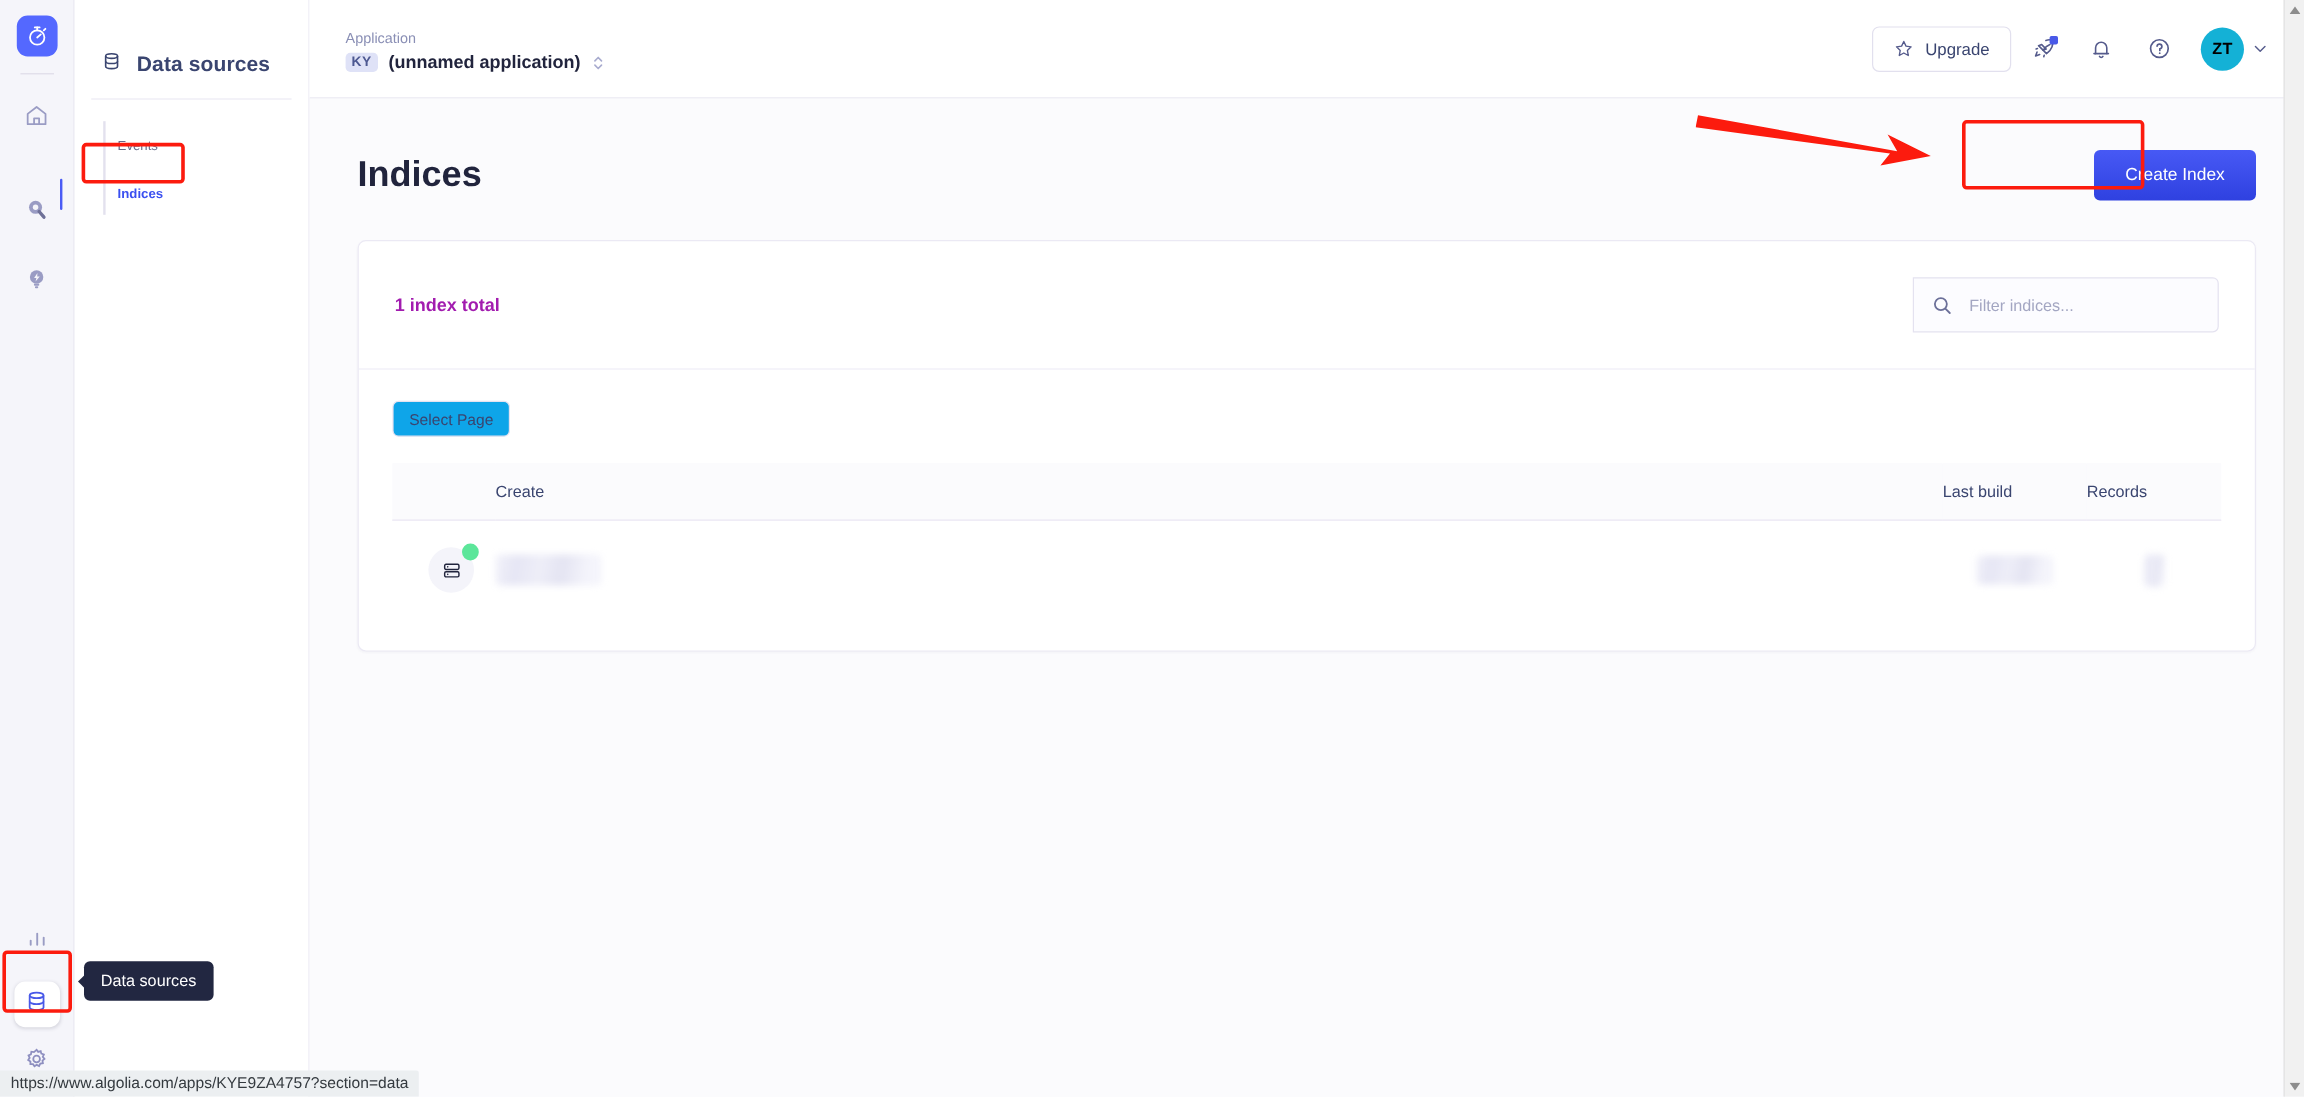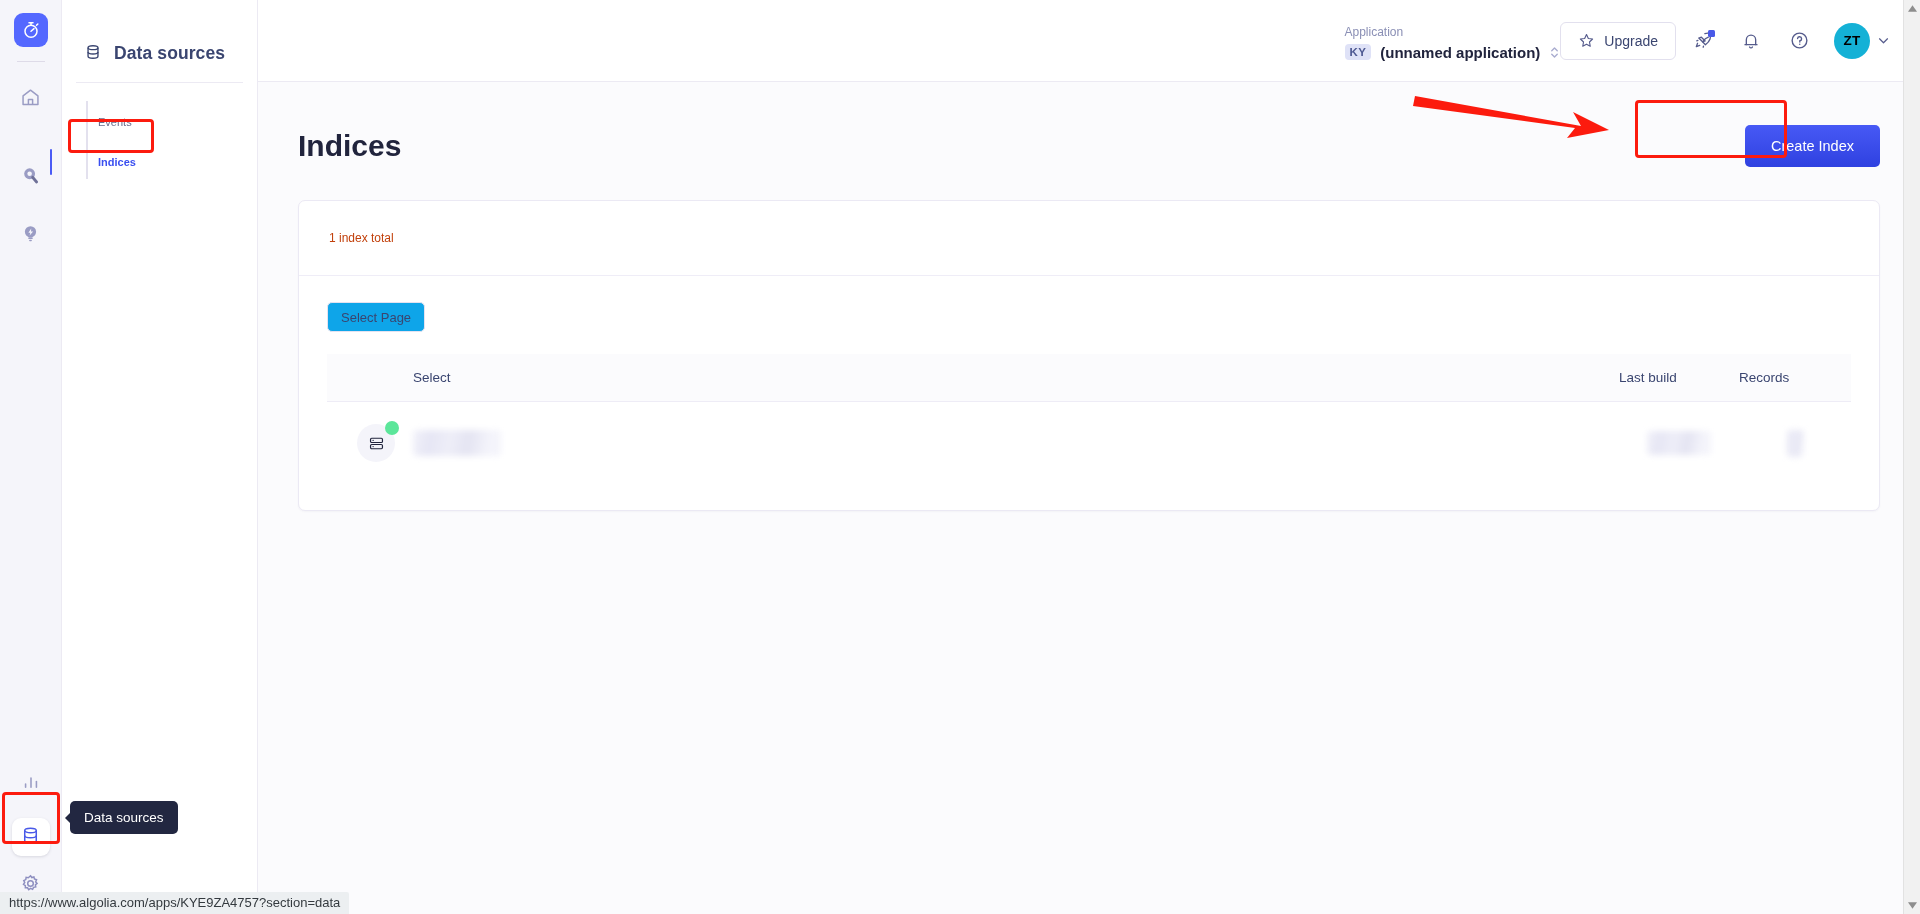--- a/index.html
+++ b/index.html
@@ -81,21 +81,21 @@
     position: absolute;
     border: 3px solid #fc1b0e; border-radius: 4px;
     pointer-events: none;
   }
 
   
   .main { flex: 1 1 auto; height: 914px; position: relative; background: #fbfbfd; }
   .topbar {
     height: 82px; background: #ffffff;
     border-bottom: 1px solid #eceaf3;
-    display: flex; align-items: center; justify-content: flex-end;
+    display: flex; align-items: center; justify-content: space-between;
     padding: 0 28px 0 30px;
   }
   .app-picker { display: flex; flex-direction: column; gap: 5px; padding-top: 4px; }
   .app-label { font-size: 12px; color: #8a8fb5; }
   .app-row { display: flex; align-items: center; gap: 9px; cursor: pointer; }
   .app-badge {
     background: #dfe2f7; color: #4d5891;
     font-size: 11.5px; font-weight: 600;
     border-radius: 4px; padding: 2px 5px; letter-spacing: .4px;
   }
@@ -137,21 +137,21 @@
     background: #fff;
     border: 1px solid #ebe9f4;
     border-radius: 7px;
     box-shadow: 0 1px 2px rgba(60,60,90,.04);
   }
   .card-top {
     display: flex; align-items: center; justify-content: space-between;
     padding: 30px 30px 30px 30px;
     border-bottom: 1px solid #efedf7;
   }
-  .index-total { font-size: 12px; color: #c2410c; }
+  .index-total { font-size: 15px; color: #a21caf; font-weight: bold; }
   .controls { display: flex; align-items: stretch; }
   .sort-box {
     width: 170px; height: 46px;
     border: 1px solid #e4e2f0; border-right: none;
     border-radius: 5px 0 0 5px;
     display: flex; align-items: center; justify-content: space-between;
     padding: 0 14px 0 16px; background: #fff; cursor: pointer;
   }
   .sort-value { font-size: 13.5px; color: #3a4570; }
   .search-box {
@@ -428,31 +428,40 @@
     <div class="content">
       <div class="page-head">
         <h1 class="page-title">Indices</h1>
         <button class="create-btn">Create Index</button>
       </div>
 
       <div class="card">
         <div class="card-top">
           <span class="index-total">1 index total</span>
           <div class="controls">
+            <div class="search-box">
+              <span style="display:flex">
+                <svg width="19" height="19" viewBox="0 0 24 24" fill="none" stroke="#6c7099" stroke-width="1.9" stroke-linecap="round">
+                  <circle cx="10.6" cy="10.6" r="6.3"></circle>
+                  <path d="M15.3 15.3 L20 20"></path>
+                </svg>
+              </span>
+              <input class="search-input" type="text" placeholder="Filter indices..." style="">
+            </div>
           </div>
         </div>
 
         <div class="card-body">
           <button class="select-page-btn">Select Page</button>
 
           <table class="idx">
             <thead>
               <tr>
                 <th class="col-icon"></th>
-                <th>Select</th>
+                <th>Create</th>
                 <th class="col-build">Last build</th>
                 <th class="col-records">Records</th>
               </tr>
             </thead>
             <tbody>
               <tr>
                 <td>
                   <div class="row-avatar">
                     <span style="display:flex">
                       <svg width="17" height="17" viewBox="0 0 24 24" fill="none" stroke="#21243d" stroke-width="1.7">

